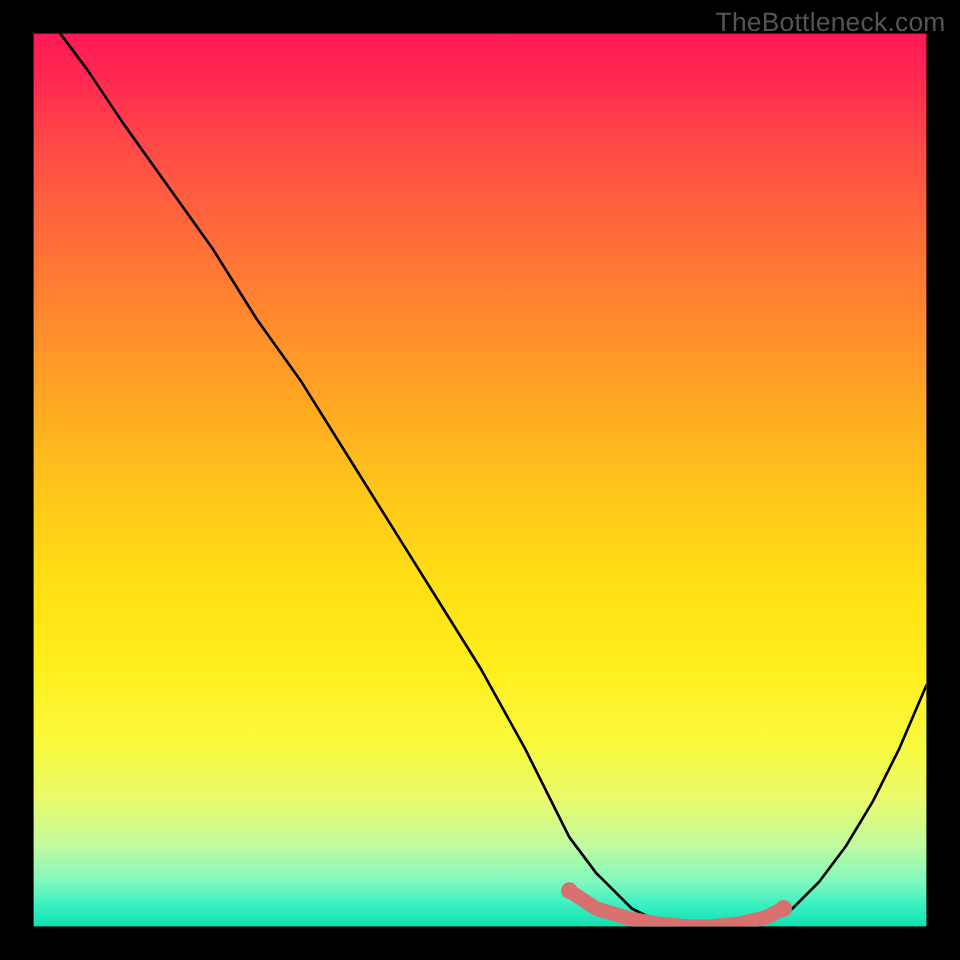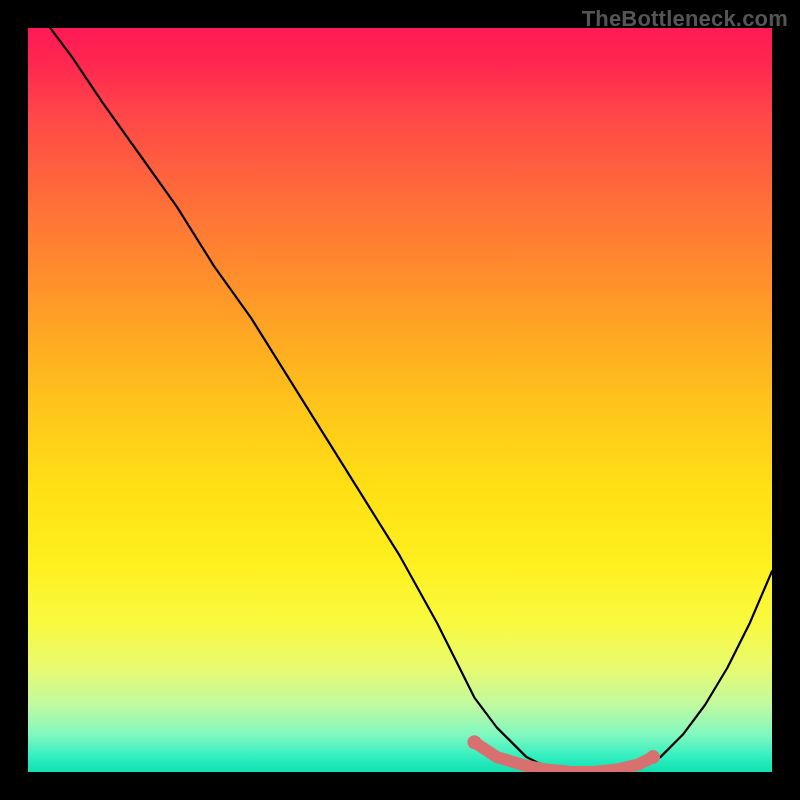--- a/index.html
+++ b/index.html
@@ -10,21 +10,21 @@
     position: relative;
     font-family: Arial, sans-serif;
     overflow: hidden;
   }
   .watermark {
     position: absolute;
     top: 6px;
     right: 12px;
     color: #555;
     font-size: 22px;
-    font-weight: 700;
+    font-weight: 400;
     z-index: 10;
     letter-spacing: 0.2px;
   }
   .plot-area {
     position: absolute;
     left: 28px;
     top: 28px;
     width: 744px;
     height: 744px;
     background: linear-gradient(to bottom,

